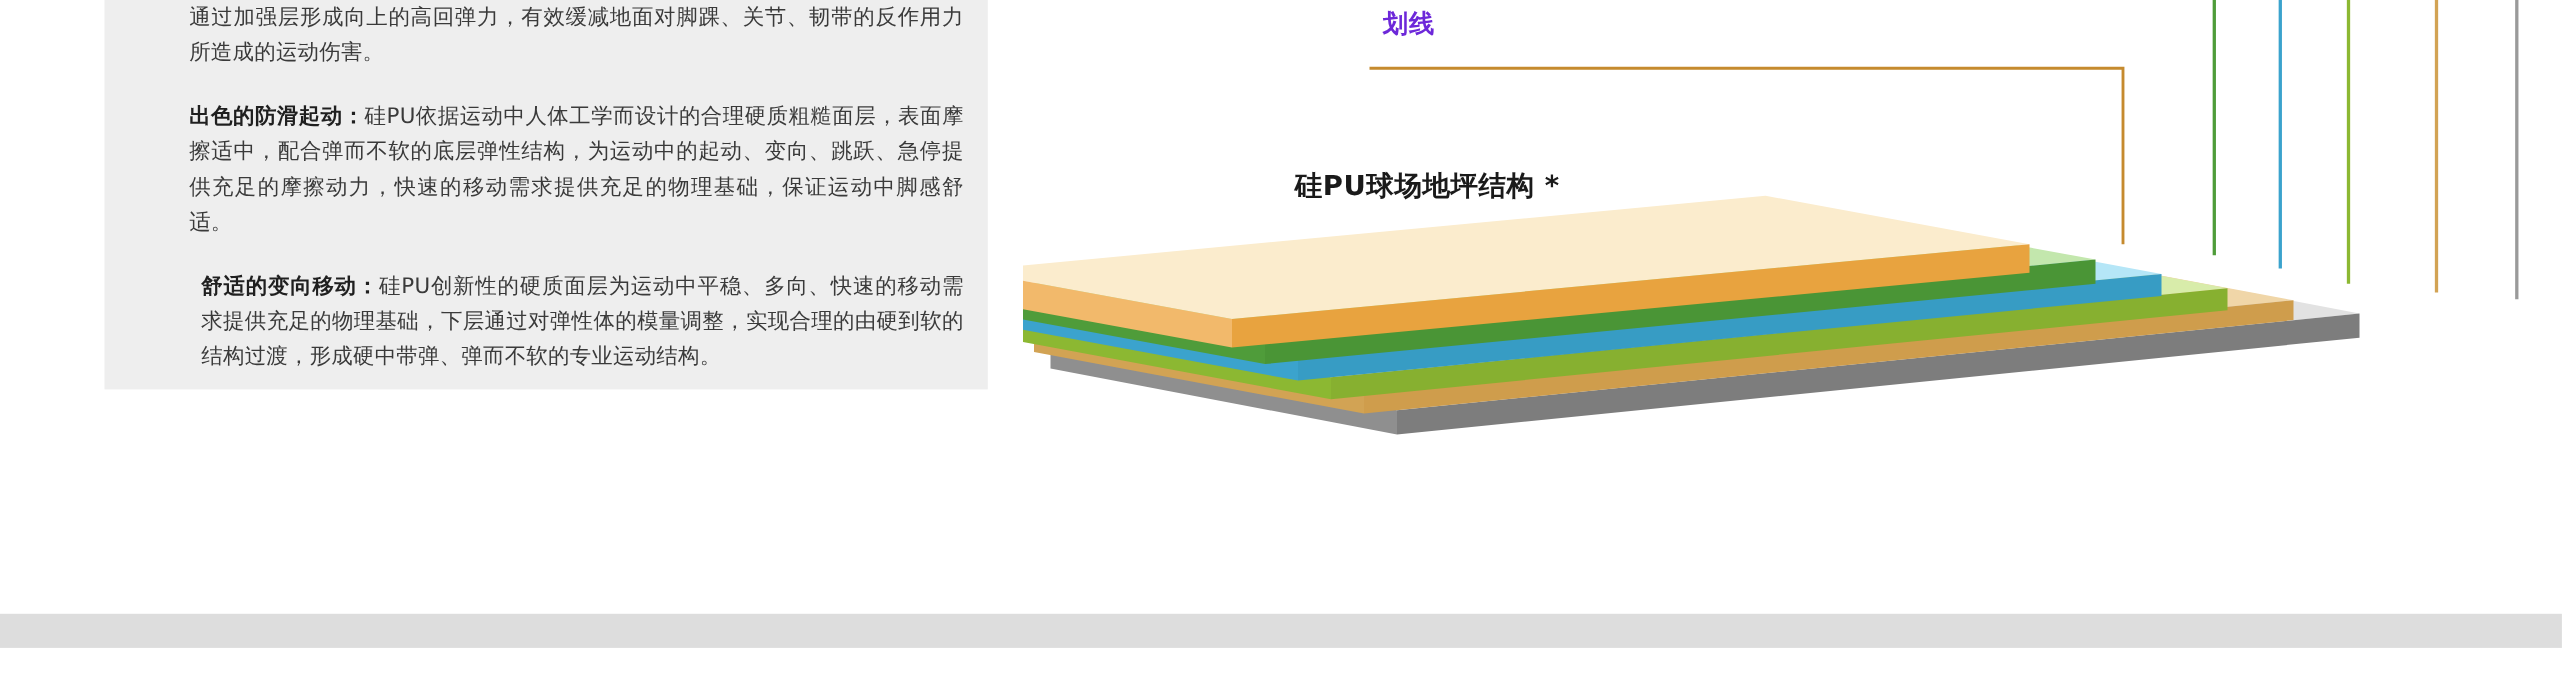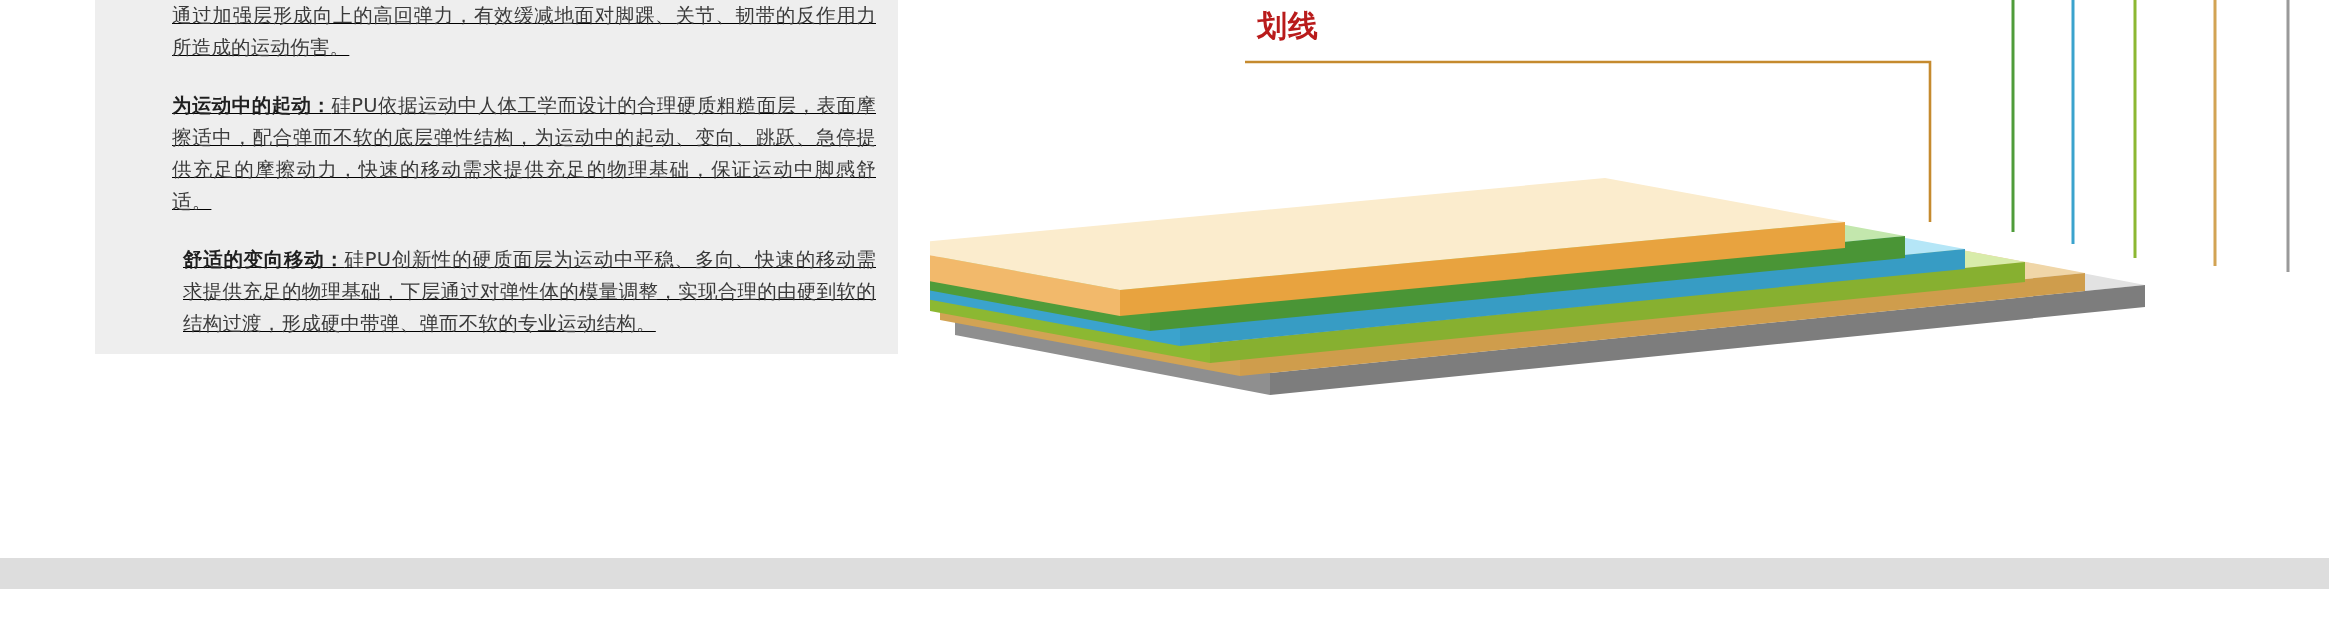--- a/index.html
+++ b/index.html
@@ -28,21 +28,20 @@
     height: 400px;
     background: #eeeeee;
     box-sizing: border-box;
     padding: 46px 0 0 0;
     overflow: hidden;
   }
   .text-inner {
     padding: 0 22px 0 77px;
     box-sizing: border-box;
     width: 803px;
-    text-decoration: underline;
   }
   .para {
     font-size: 19.5px;
     line-height: 32px;
     color: #3a3a3a;
     letter-spacing: 0.2px;
     margin: 0 0 26px 0;
     text-align: justify;
     white-space: normal;
   }
@@ -57,23 +56,23 @@
     position: absolute;
     left: 930px;
     top: 0;
     width: 1399px;
     height: 400px;
   }
   .diagram svg { display: block; }
 
   .callout-label {
     position: absolute;
-    font-size: 30px;
+    font-size: 23px;
     font-weight: bold;
-    color: #b91c1c;
+    color: #6d28d9;
     letter-spacing: 1px;
     white-space: nowrap;
   }
   .diagram-title {
     position: absolute;
     font-size: 25px;
     font-weight: bold;
     color: #1a1a1a;
     letter-spacing: 0.5px;
     white-space: nowrap;
@@ -92,31 +91,32 @@
 </head>
 <body>
 
 <div class="page">
 
   <div class="text-panel">
     <div class="text-inner">
 
       <p class="para"><span class="lead"></span><span>通过加强层形成向上的高回弹力，有效缓减地面对脚踝、关节、韧带的反作用力所造成的运动伤害。</span></p>
 
-      <p class="para"><span class="lead">为运动中的起动：</span><span>硅PU依据运动中人体工学而设计的合理硬质粗糙面层，表面摩擦适中，配合弹而不软的底层弹性结构，为运动中的起动、变向、跳跃、急停提供充足的摩擦动力，快速的移动需求提供充足的物理基础，保证运动中脚感舒适。</span></p>
+      <p class="para"><span class="lead">出色的防滑起动：</span><span>硅PU依据运动中人体工学而设计的合理硬质粗糙面层，表面摩擦适中，配合弹而不软的底层弹性结构，为运动中的起动、变向、跳跃、急停提供充足的摩擦动力，快速的移动需求提供充足的物理基础，保证运动中脚感舒适。</span></p>
 
       <p class="para"><span class="lead">舒适的变向移动：</span><span>硅PU创新性的硬质面层为运动中平稳、多向、快速的移动需求提供充足的物理基础，下层通过对弹性体的模量调整，实现合理的由硬到软的结构过渡，形成硬中带弹、弹而不软的专业运动结构。</span></p>
 
     </div>
   </div>
 
   <div class="diagram">
 
     <span class="callout-label" style="left:327px; top:6px;">划线</span>
 
+    <span class="diagram-title" style="left:247px; top:152px;">硅PU球场地坪结构 *</span>
 
     <svg width="1399" height="400" viewBox="0 0 1399 400">
 
       <g>
 
         <path d="M 315 62 L 1000 62 L 1000 222" fill="none" stroke="#c58a2e" stroke-width="2.6"></path>
         <line x1="1083" y1="-10" x2="1083" y2="232" stroke="#4f9c3a" stroke-width="3"></line>
         <line x1="1143" y1="-10" x2="1143" y2="244" stroke="#3ba3cd" stroke-width="3"></line>
         <line x1="1205" y1="-10" x2="1205" y2="258" stroke="#8cb832" stroke-width="3"></line>
         <line x1="1285" y1="-10" x2="1285" y2="266" stroke="#d2a354" stroke-width="3"></line>

